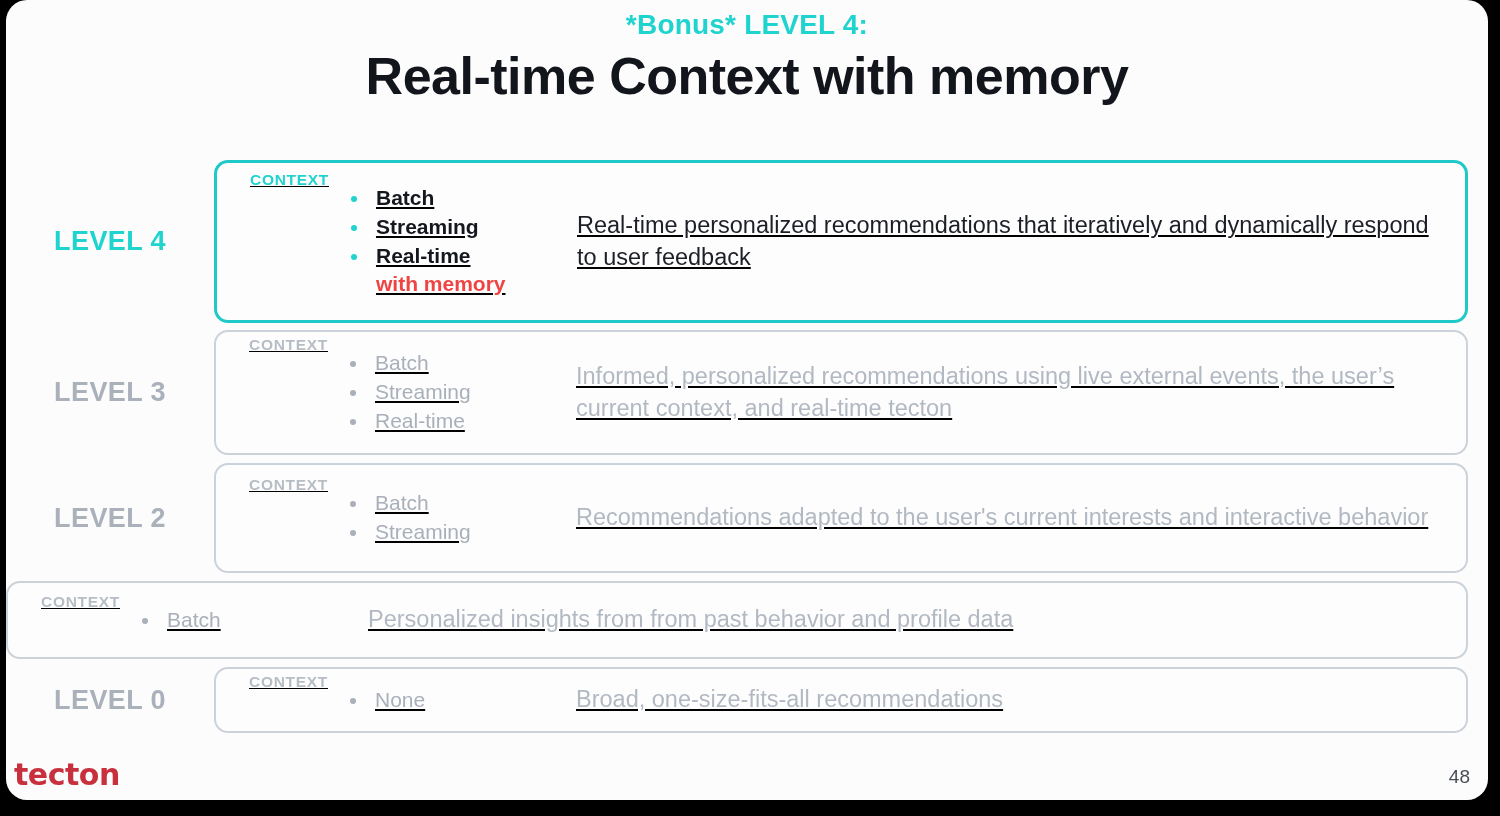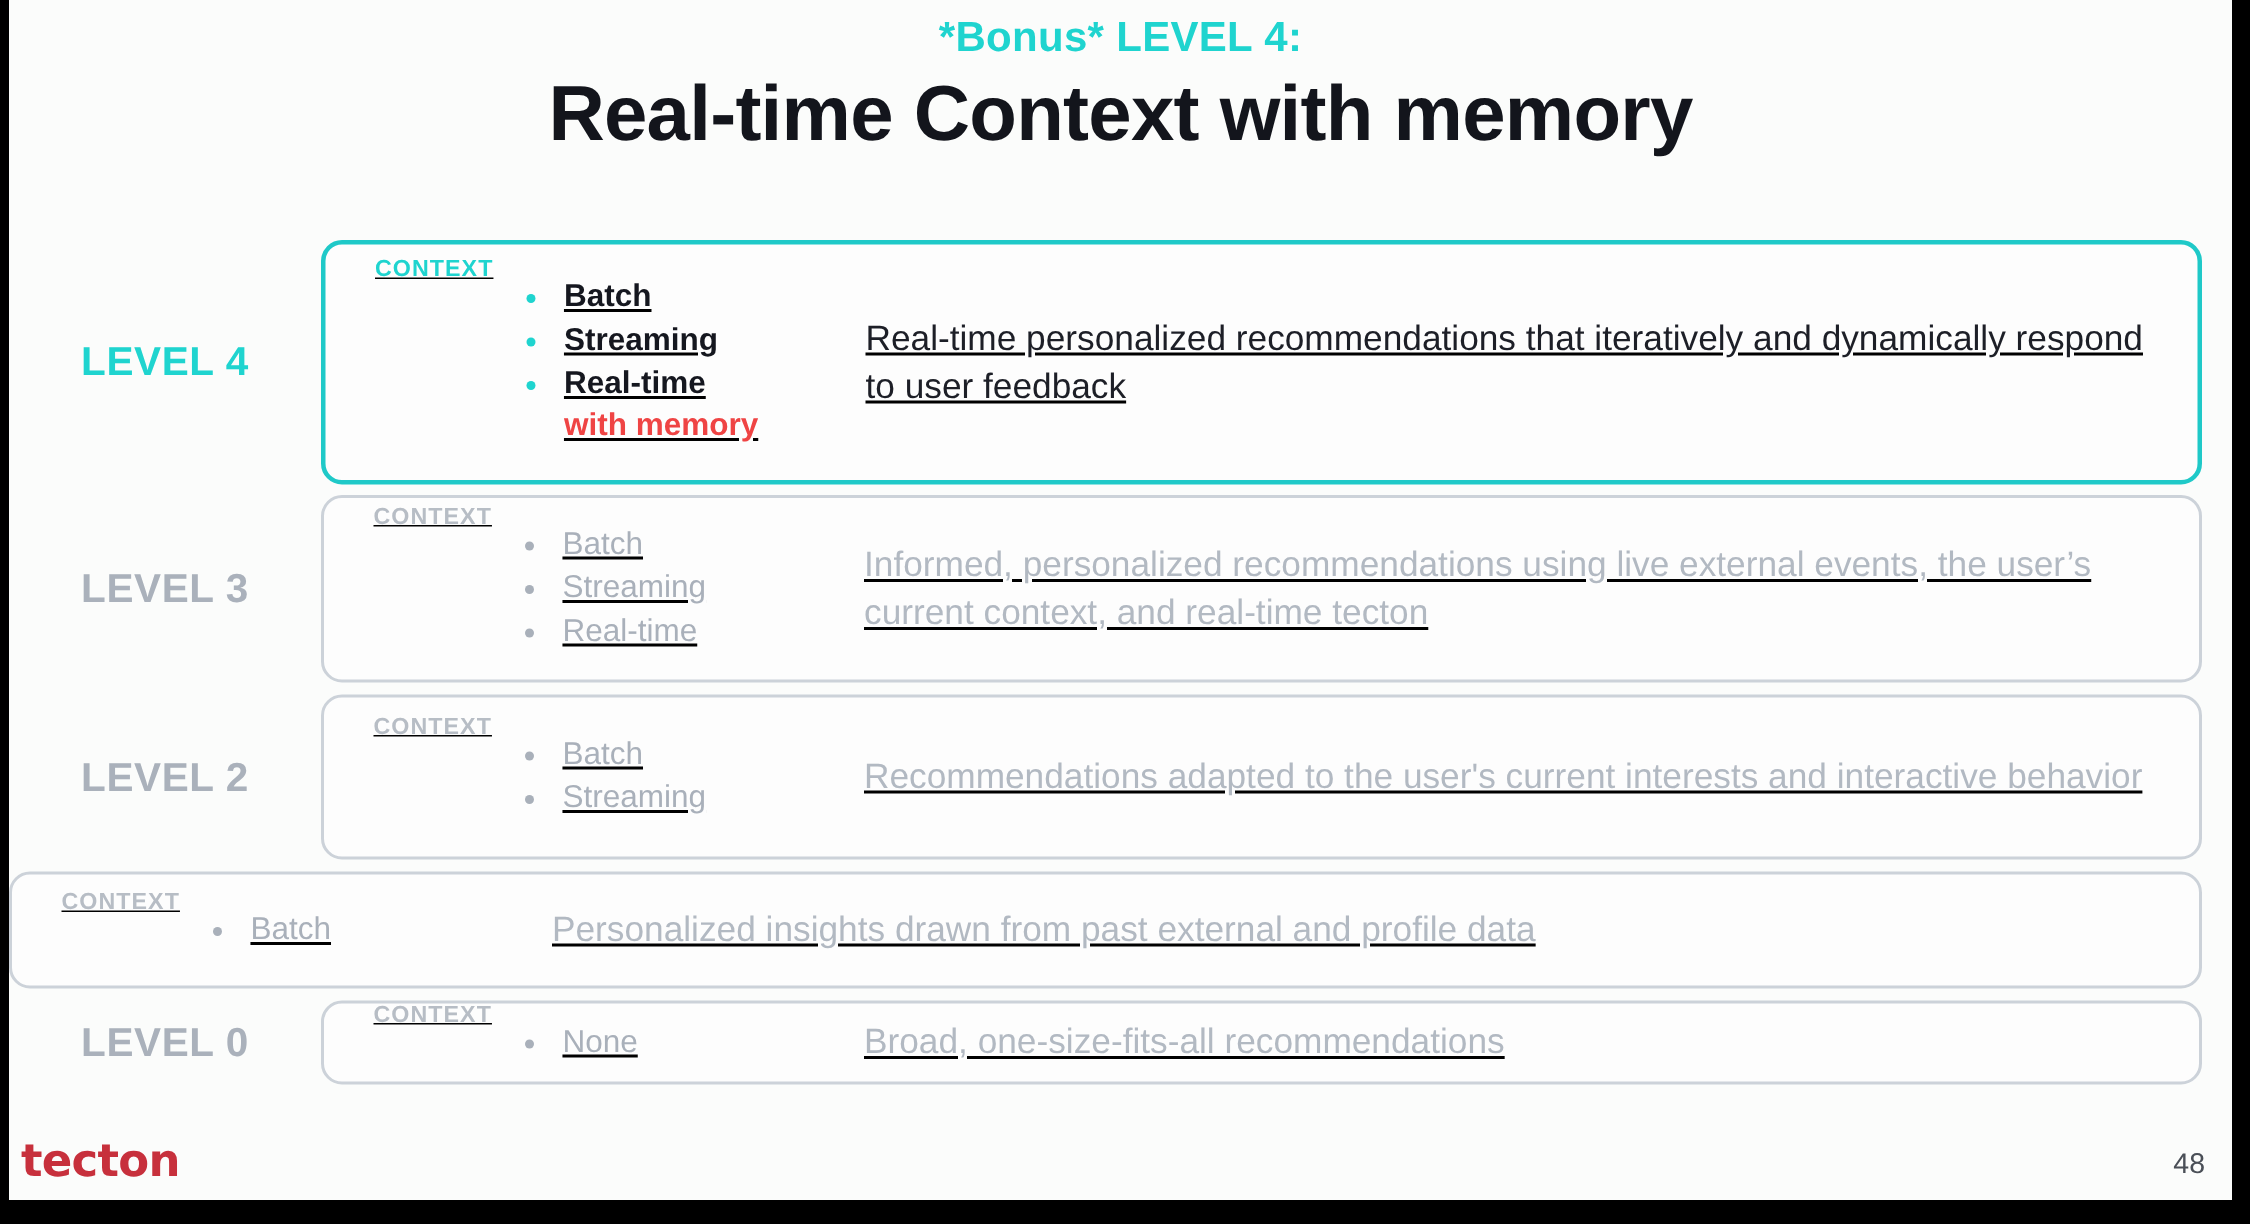--- a/index.html
+++ b/index.html
@@ -15,20 +15,21 @@
   }
 
   #slide {
     position: absolute;
     left: 6px;
     top: 0px;
     width: 1482px;
     height: 800px;
     background: #fbfcfb;
     overflow: hidden;
+    border-radius: 21px;
   }
 
   
   .title-block {
     position: absolute;
     left: 0;
     top: 10px;
     width: 1482px;
     text-align: center;
   }
@@ -148,21 +149,21 @@
   }
   .row.active .desc {
     color: #1d1f27;
   }
 
   
   #row-4 { top: 160px; height: 163px; }
   #row-3 { top: 330px; height: 125px; }
   #row-2 { top: 463px; height: 110px; }
   #row-1 { top: 581px; height: 78px; }
-  #row-0 { top: 667px; height: 56px; }
+  #row-0 { top: 667px; height: 66px; }
 
   
   .logo {
     position: absolute;
     left: 8px;
     bottom: 8px;
     font-size: 30px;
     font-weight: 700;
     color: #c7303c;
     letter-spacing: -0.5px;
@@ -232,21 +233,21 @@
   </div>
 
   <div class="row" id="row-1">
     <div class="card">
       <div class="context-col">
         <div class="context-label">CONTEXT</div>
         <ul class="bullets">
           <li>Batch</li>
         </ul>
       </div>
-      <div class="desc">Personalized insights drawn from past external and profile data</div>
+      <div class="desc">Personalized insights from from past behavior and profile data</div>
     </div>
   </div>
 
   <div class="row" id="row-0">
     <div class="level-label">LEVEL 0</div>
     <div class="card">
       <div class="context-col">
         <div class="context-label">CONTEXT</div>
         <ul class="bullets">
           <li>None</li>

